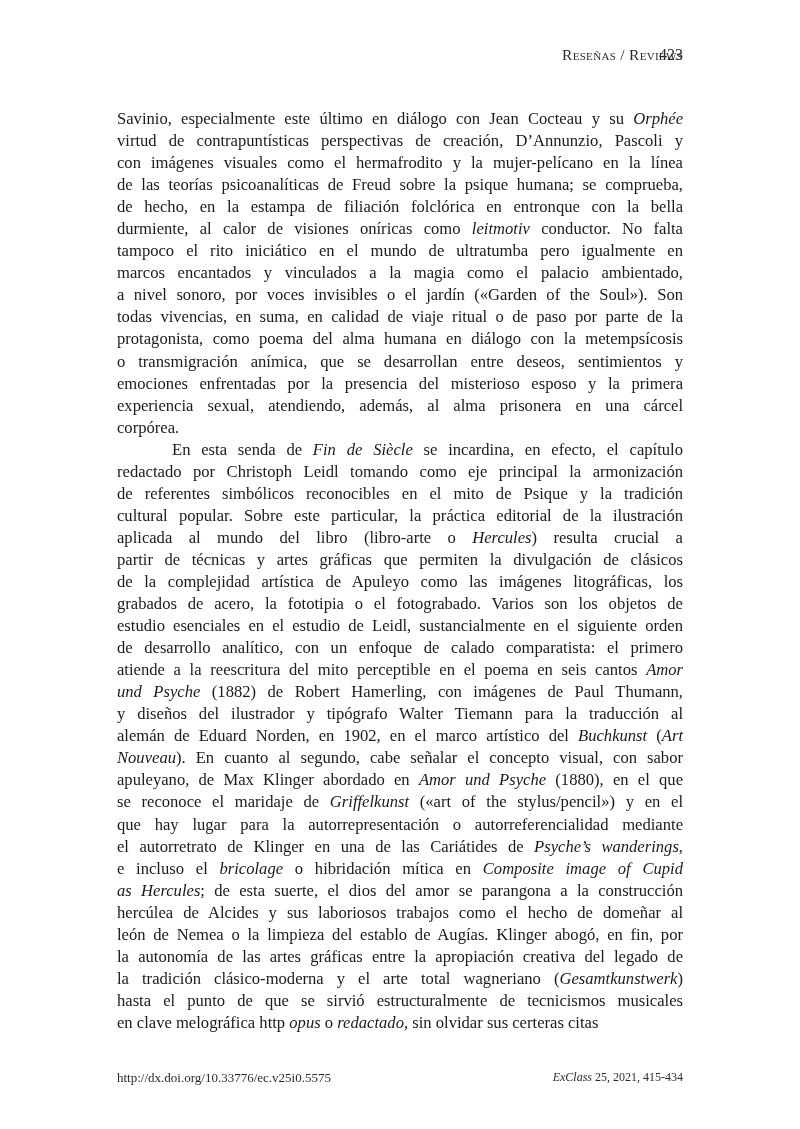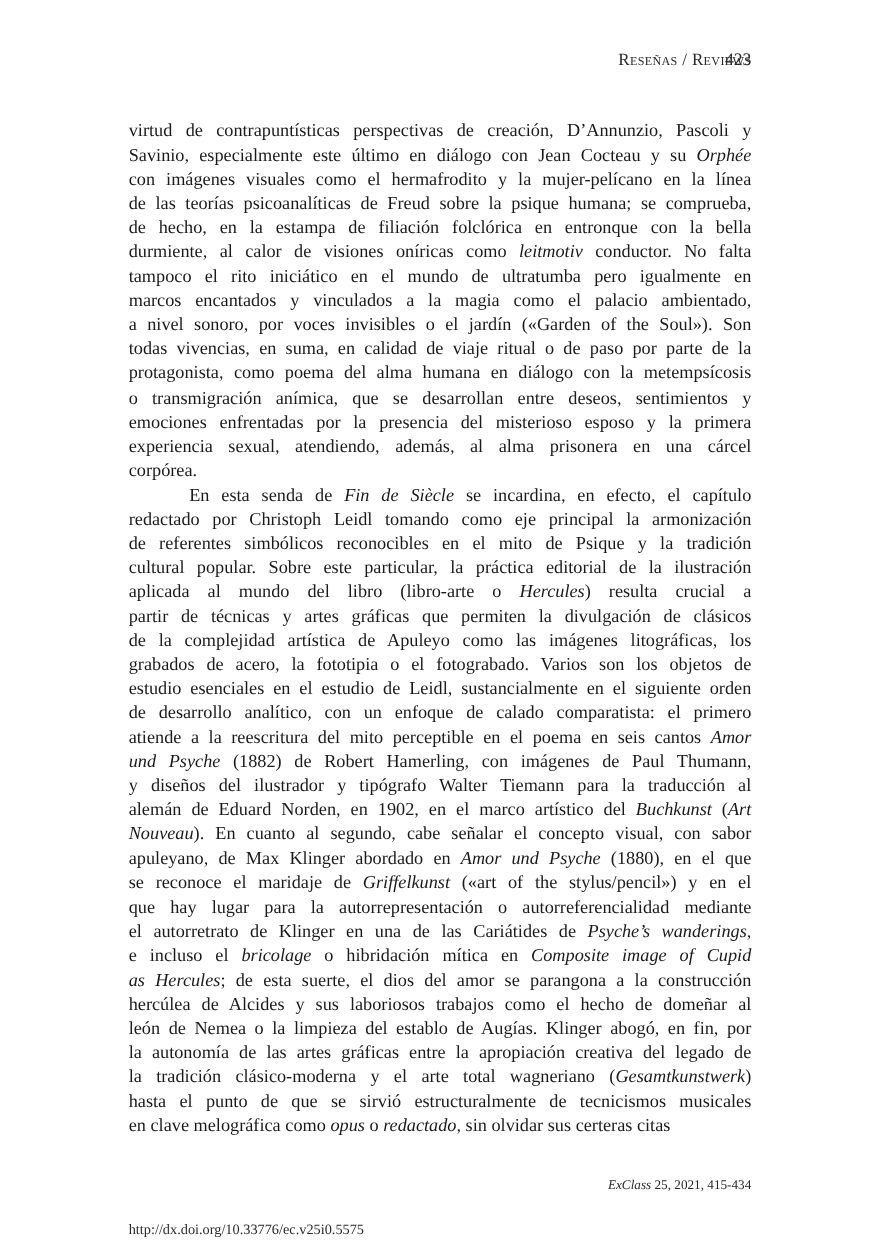--- a/index.html
+++ b/index.html
@@ -6,35 +6,35 @@
   body { width: 800px; height: 1129px; position: relative; overflow: hidden; color: #1a1a1a; font-family: "Liberation Serif", "DejaVu Serif", serif; }
   .header { position: absolute; top: 46px; left: 117px; width: 566px; height: 22px; }
   .running-head { position: absolute; left: 0; right: 0; text-align: right; font-size: 15.5px; font-variant: small-caps; letter-spacing: 0.3px; color: #2a2a2a; }
   .page-number { position: absolute; right: 0; top: 0; font-size: 16px; color: #2a2a2a; margin-left: 20px; }
   .body-text { position: absolute; top: 108px; left: 117px; width: 566px; font-size: 16.6px; line-height: 22.05px; text-align: justify; hyphens: none; }
   .body-text p { margin: 0; }
   .line { display: block; text-align: justify; text-align-last: justify; white-space: nowrap; }
   .line.last { text-align-last: left; }
   i { font-style: italic; }
   .footer { position: absolute; top: 1070px; left: 117px; width: 566px; height: 18px; font-size: 13px; color: #2a2a2a; }
-  .doi { position: absolute; left: 0; top: 0; margin-top: 40px; }
+  .doi { position: absolute; left: 0; top: 0; }
   .citation { position: absolute; right: 0; top: 0; font-size: 12px; }
 </style>
 </head>
 <body>
 
 <div class="header">
   <span class="running-head">Reseñas / Reviews</span>
   <span class="page-number">423</span>
 </div>
 
 <div class="body-text" id="body-text">
     <p>
+      <span class="line"><span>Savinio, especialmente este último en diálogo con Jean Cocteau y su </span><i>Orphée</i></span>
       <span class="line"><span>virtud de contrapuntísticas perspectivas de creación, D’Annunzio, Pascoli y</span></span>
-      <span class="line"><span>Savinio, especialmente este último en diálogo con Jean Cocteau y su </span><i>Orphée</i></span>
       <span class="line"><span>con imágenes visuales como el hermafrodito y la mujer-pelícano en la línea</span></span>
       <span class="line"><span>de las teorías psicoanalíticas de Freud sobre la psique humana; se comprueba,</span></span>
       <span class="line"><span>de hecho, en la estampa de filiación folclórica en entronque con la bella</span></span>
       <span class="line"><span>durmiente, al calor de visiones oníricas como </span><i>leitmotiv</i><span> conductor. No falta</span></span>
       <span class="line"><span>tampoco el rito iniciático en el mundo de ultratumba pero igualmente en</span></span>
       <span class="line"><span>marcos encantados y vinculados a la magia como el palacio ambientado,</span></span>
       <span class="line"><span>a nivel sonoro, por voces invisibles o el jardín («Garden of the Soul»). Son</span></span>
       <span class="line"><span>todas vivencias, en suma, en calidad de viaje ritual o de paso por parte de la</span></span>
       <span class="line"><span>protagonista, como poema del alma humana en diálogo con la metempsícosis</span></span>
       <span class="line"><span>o transmigración anímica, que se desarrollan entre deseos, sentimientos y</span></span>
@@ -62,20 +62,20 @@
       <span class="line"><span>se reconoce el maridaje de </span><i>Griffelkunst</i><span> («art of the stylus/pencil») y en el</span></span>
       <span class="line"><span>que hay lugar para la autorrepresentación o autorreferencialidad mediante</span></span>
       <span class="line"><span>el autorretrato de Klinger en una de las Cariátides de </span><i>Psyche’s wanderings</i><span>,</span></span>
       <span class="line"><span>e incluso el </span><i>bricolage</i><span> o hibridación mítica en </span><i>Composite image of Cupid</i></span>
       <span class="line"><i>as Hercules</i><span>; de esta suerte, el dios del amor se parangona a la construcción</span></span>
       <span class="line"><span>hercúlea de Alcides y sus laboriosos trabajos como el hecho de domeñar al</span></span>
       <span class="line"><span>león de Nemea o la limpieza del establo de Augías. Klinger abogó, en fin, por</span></span>
       <span class="line"><span>la autonomía de las artes gráficas entre la apropiación creativa del legado de</span></span>
       <span class="line"><span>la tradición clásico-moderna y el arte total wagneriano (</span><i>Gesamtkunstwerk</i><span>)</span></span>
       <span class="line"><span>hasta el punto de que se sirvió estructuralmente de tecnicismos musicales</span></span>
-      <span class="line last"><span>en clave melográfica como </span><i>opus</i><span> o </span><i>redactado</i><span>, sin olvidar sus certeras citas</span></span>
+      <span class="line last"><span>en clave melográfica http </span><i>opus</i><span> o </span><i>redactado</i><span>, sin olvidar sus certeras citas</span></span>
     </p>
   </div>
 
 <div class="footer">
   <span class="doi">http://dx.doi.org/10.33776/ec.v25i0.5575</span>
   <span class="citation"><i>ExClass</i><span> 25, 2021, 415-434</span></span>
 </div>
 
 </body></html>

